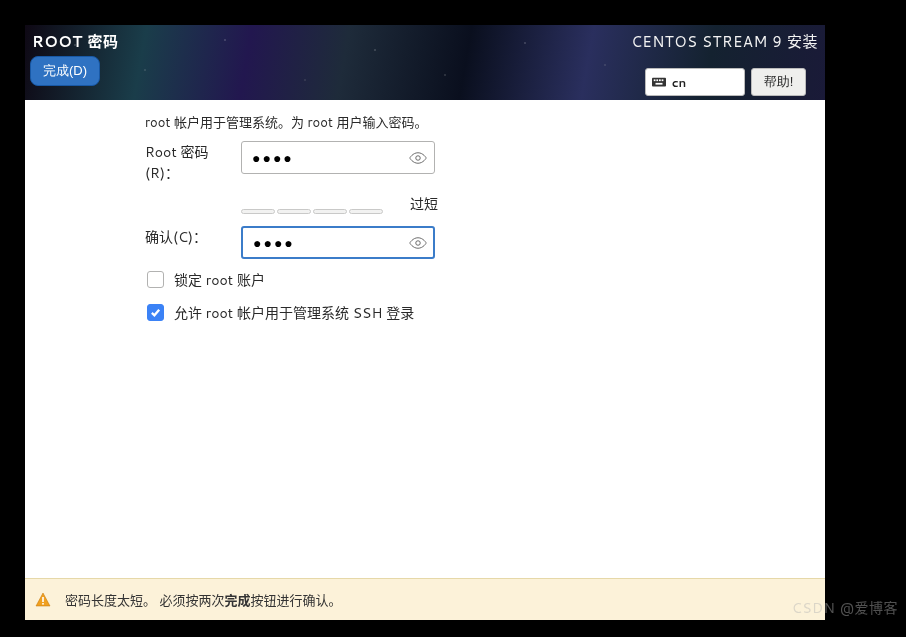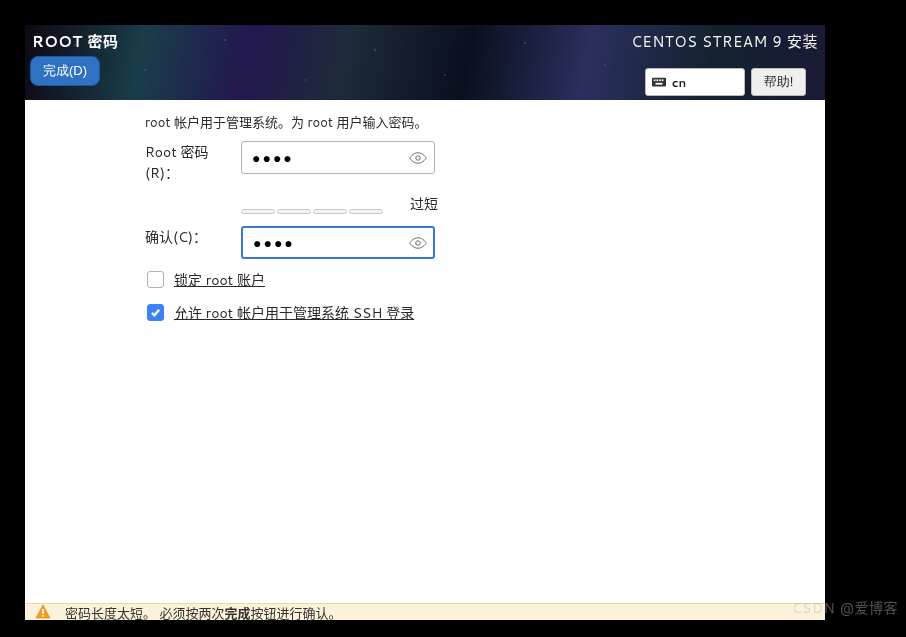--- a/index.html
+++ b/index.html
@@ -213,24 +213,23 @@
     }
     .checkmark {
       width: 11px;
       height: 11px;
       stroke: #fff;
       stroke-width: 2.5;
       fill: none;
     }
     .checkbox-label {
       font-size: 14px;
-      text-decoration: underline;
     }
     .footer-bar {
-      height: 17px;
+      height: 42px;
       background: #fcf2d9;
       border-top: 1px solid #e6d8a8;
       display: flex;
       align-items: center;
       padding: 0 10px;
       gap: 14px;
       font-size: 13px;
       color: #333;
     }
     .warn-icon {

